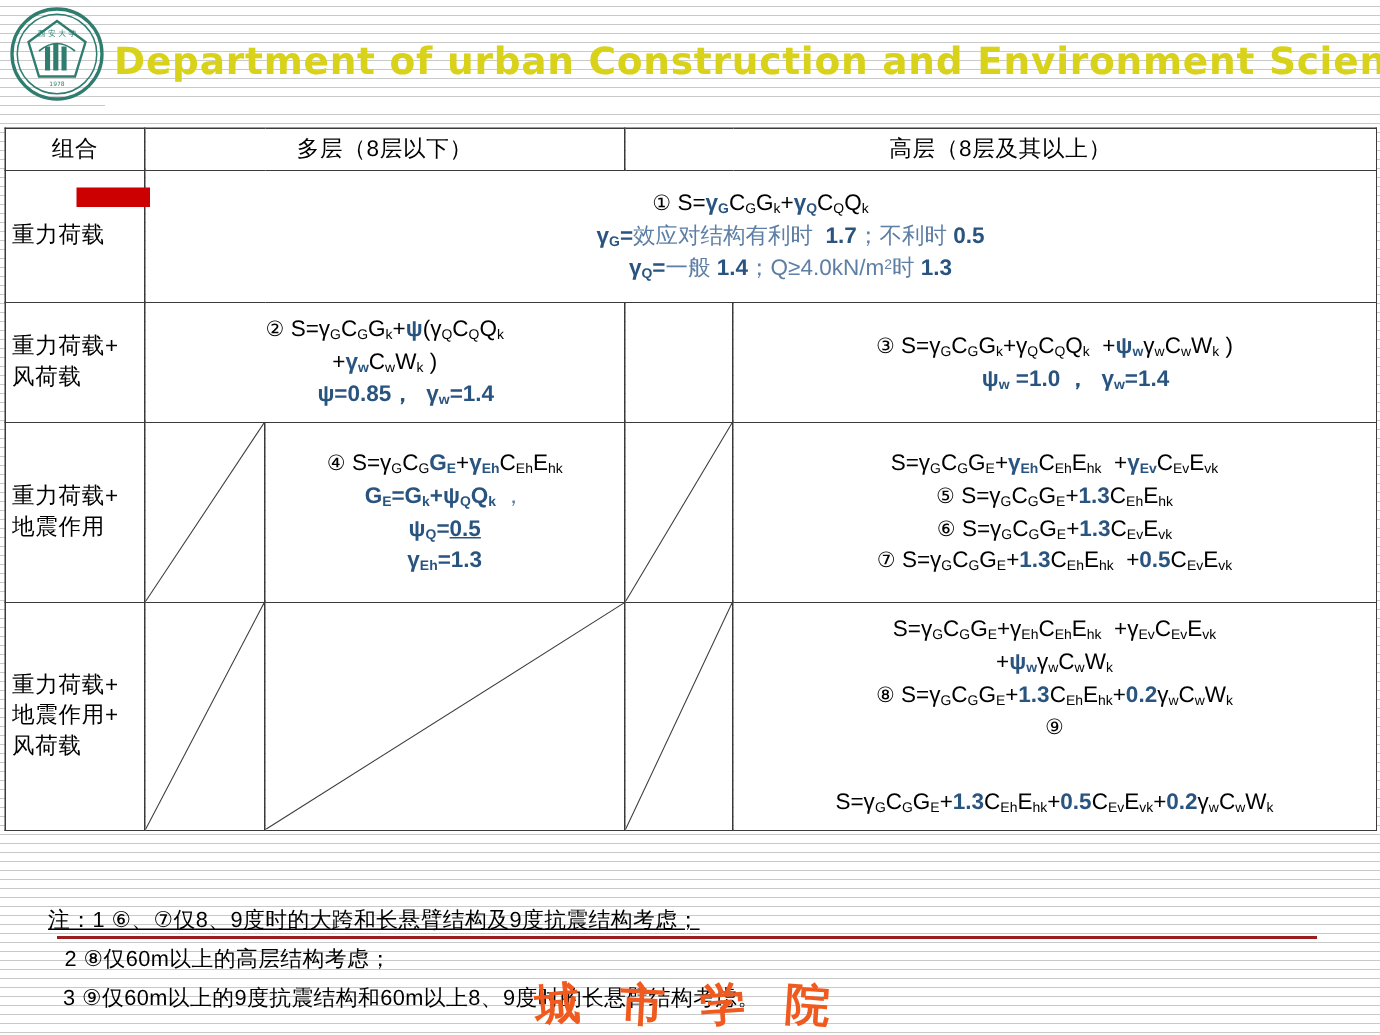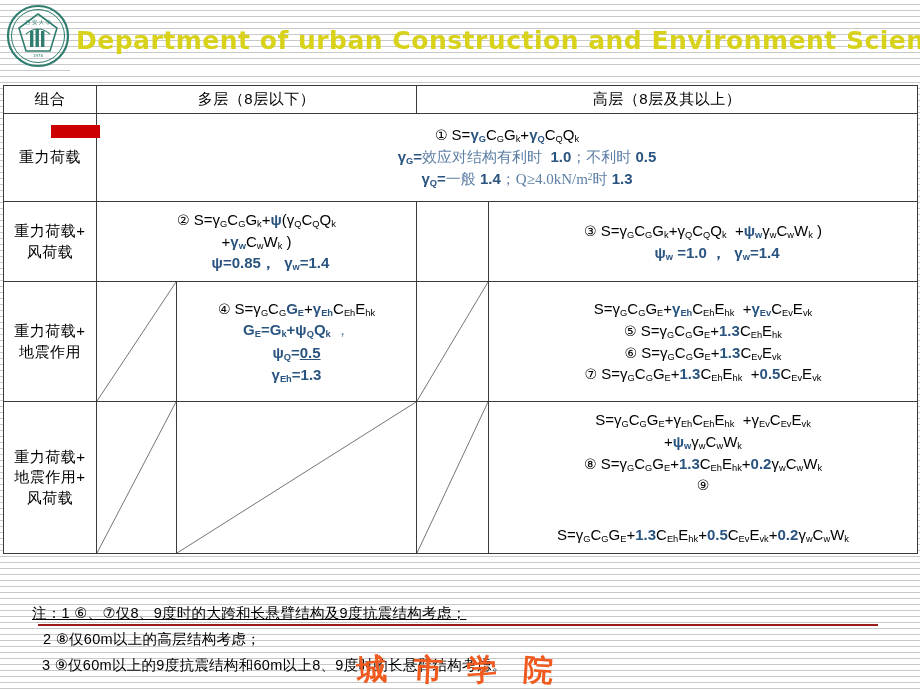--- a/index.html
+++ b/index.html
@@ -65,21 +65,21 @@
     padding: 2px 4px;
     vertical-align: middle;
     font-size: 15px;
     color: #000;
     background: #ffffff;
     position: relative;
   }
   td.blue { background: #a6b6c6; }
   td.white { background: #ffffff; }
   .cat {
-    text-align: center;
+    text-align: left;
     font-size: 15px;
     line-height: 1.35;
     letter-spacing: 0.5px;
   }
   .hdr {
     text-align: center;
     font-size: 15px;
     letter-spacing: 0.5px;
     height: 28px;
   }
@@ -91,21 +91,21 @@
     padding: 4px 6px 4px 8px;
     vertical-align: top;
     text-align: center;
   }
   .fline { white-space: nowrap; }
   .fline.wrap { white-space: normal; margin-top: 28px; }
   .ind { padding-left: 40px; }
   .ind2 { padding-left: 28px; }
   .b { color: #2a5480; font-weight: bold; }
   .bn { color: #2a5480; font-weight: bold; }
-  .lt { color: #5d7fa5; font-family: Liberation Serif, serif; }
+  .lt { color: #5d7fa5; }
   sub { font-size: 0.62em; vertical-align: baseline; position: relative; top: 0.22em; }
   sup { font-size: 0.62em; vertical-align: baseline; position: relative; top: -0.5em; }
   .circ { font-size: 14px; }
 
   
   .redbar {
     position: absolute;
     left: 47px; top: 11px;
     width: 49px; height: 13px;
     background: #cc0000;
@@ -184,21 +184,21 @@
       <tr style="height:88px">
         <td class="white cat">
           <span class="redbar"></span>
           重力荷载
         </td>
         <td class="blue fcell" colspan="4">
           <div class="fline">
             <span class="circ">①</span> S=<b class="b">γ<sub>G</sub></b><span>C<sub>G</sub>G<sub>k</sub></span>+<b class="b">γ<sub>Q</sub></b><span>C<sub>Q</sub>Q<sub>k</sub></span>
           </div>
           <div class="fline ind">
-            <b class="b">γ<sub>G</sub>=</b><span class="lt">效应对结构有利时</span>&nbsp; <b class="bn">1.0</b><span class="lt">；不利时</span> <b class="bn">0.5</b>
+            <b class="b">γ<sub>G</sub>=</b><span class="lt">效应对结构有利时</span>&nbsp; <b class="bn">1.7</b><span class="lt">；不利时</span> <b class="bn">0.5</b>
           </div>
           <div class="fline ind">
             <b class="b">γ<sub>Q</sub>=</b><span class="lt">一般</span> <b class="bn">1.4</b><span class="lt">；Q≥4.0kN/m<sup>2</sup>时</span> <b class="bn">1.3</b>
           </div>
         </td>
       </tr>
 
       <tr style="height:80px">
         <td class="white cat">重力荷载+<br>风荷载</td>
         <td class="white fcell" colspan="2">

